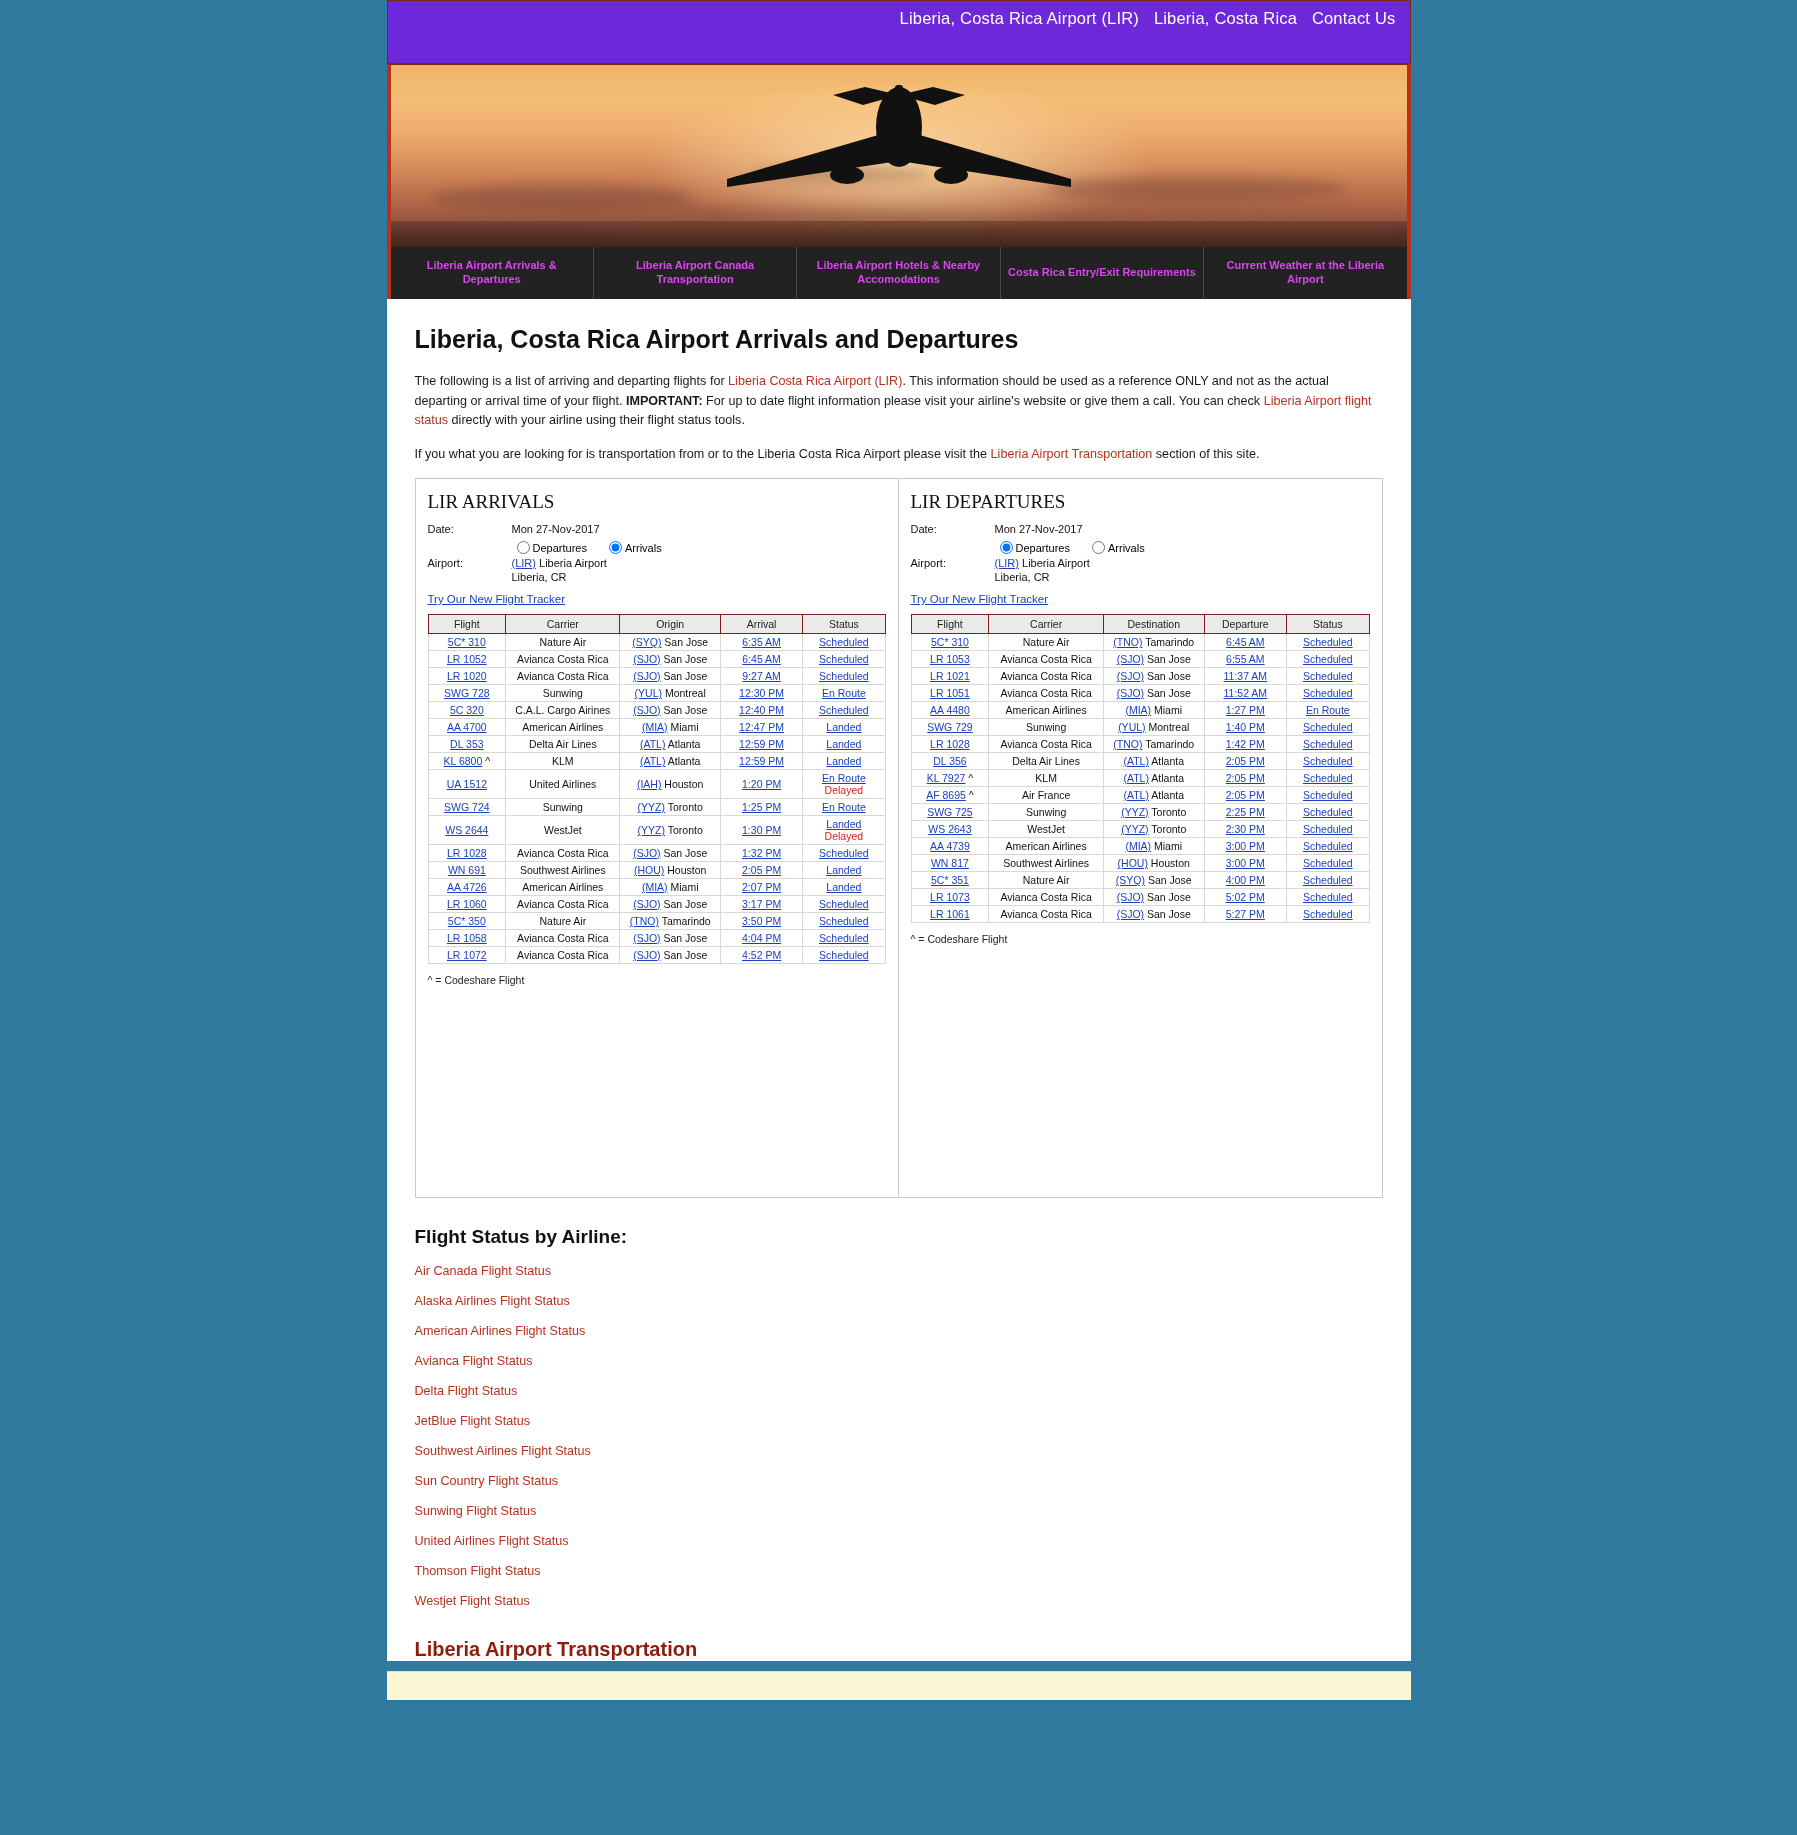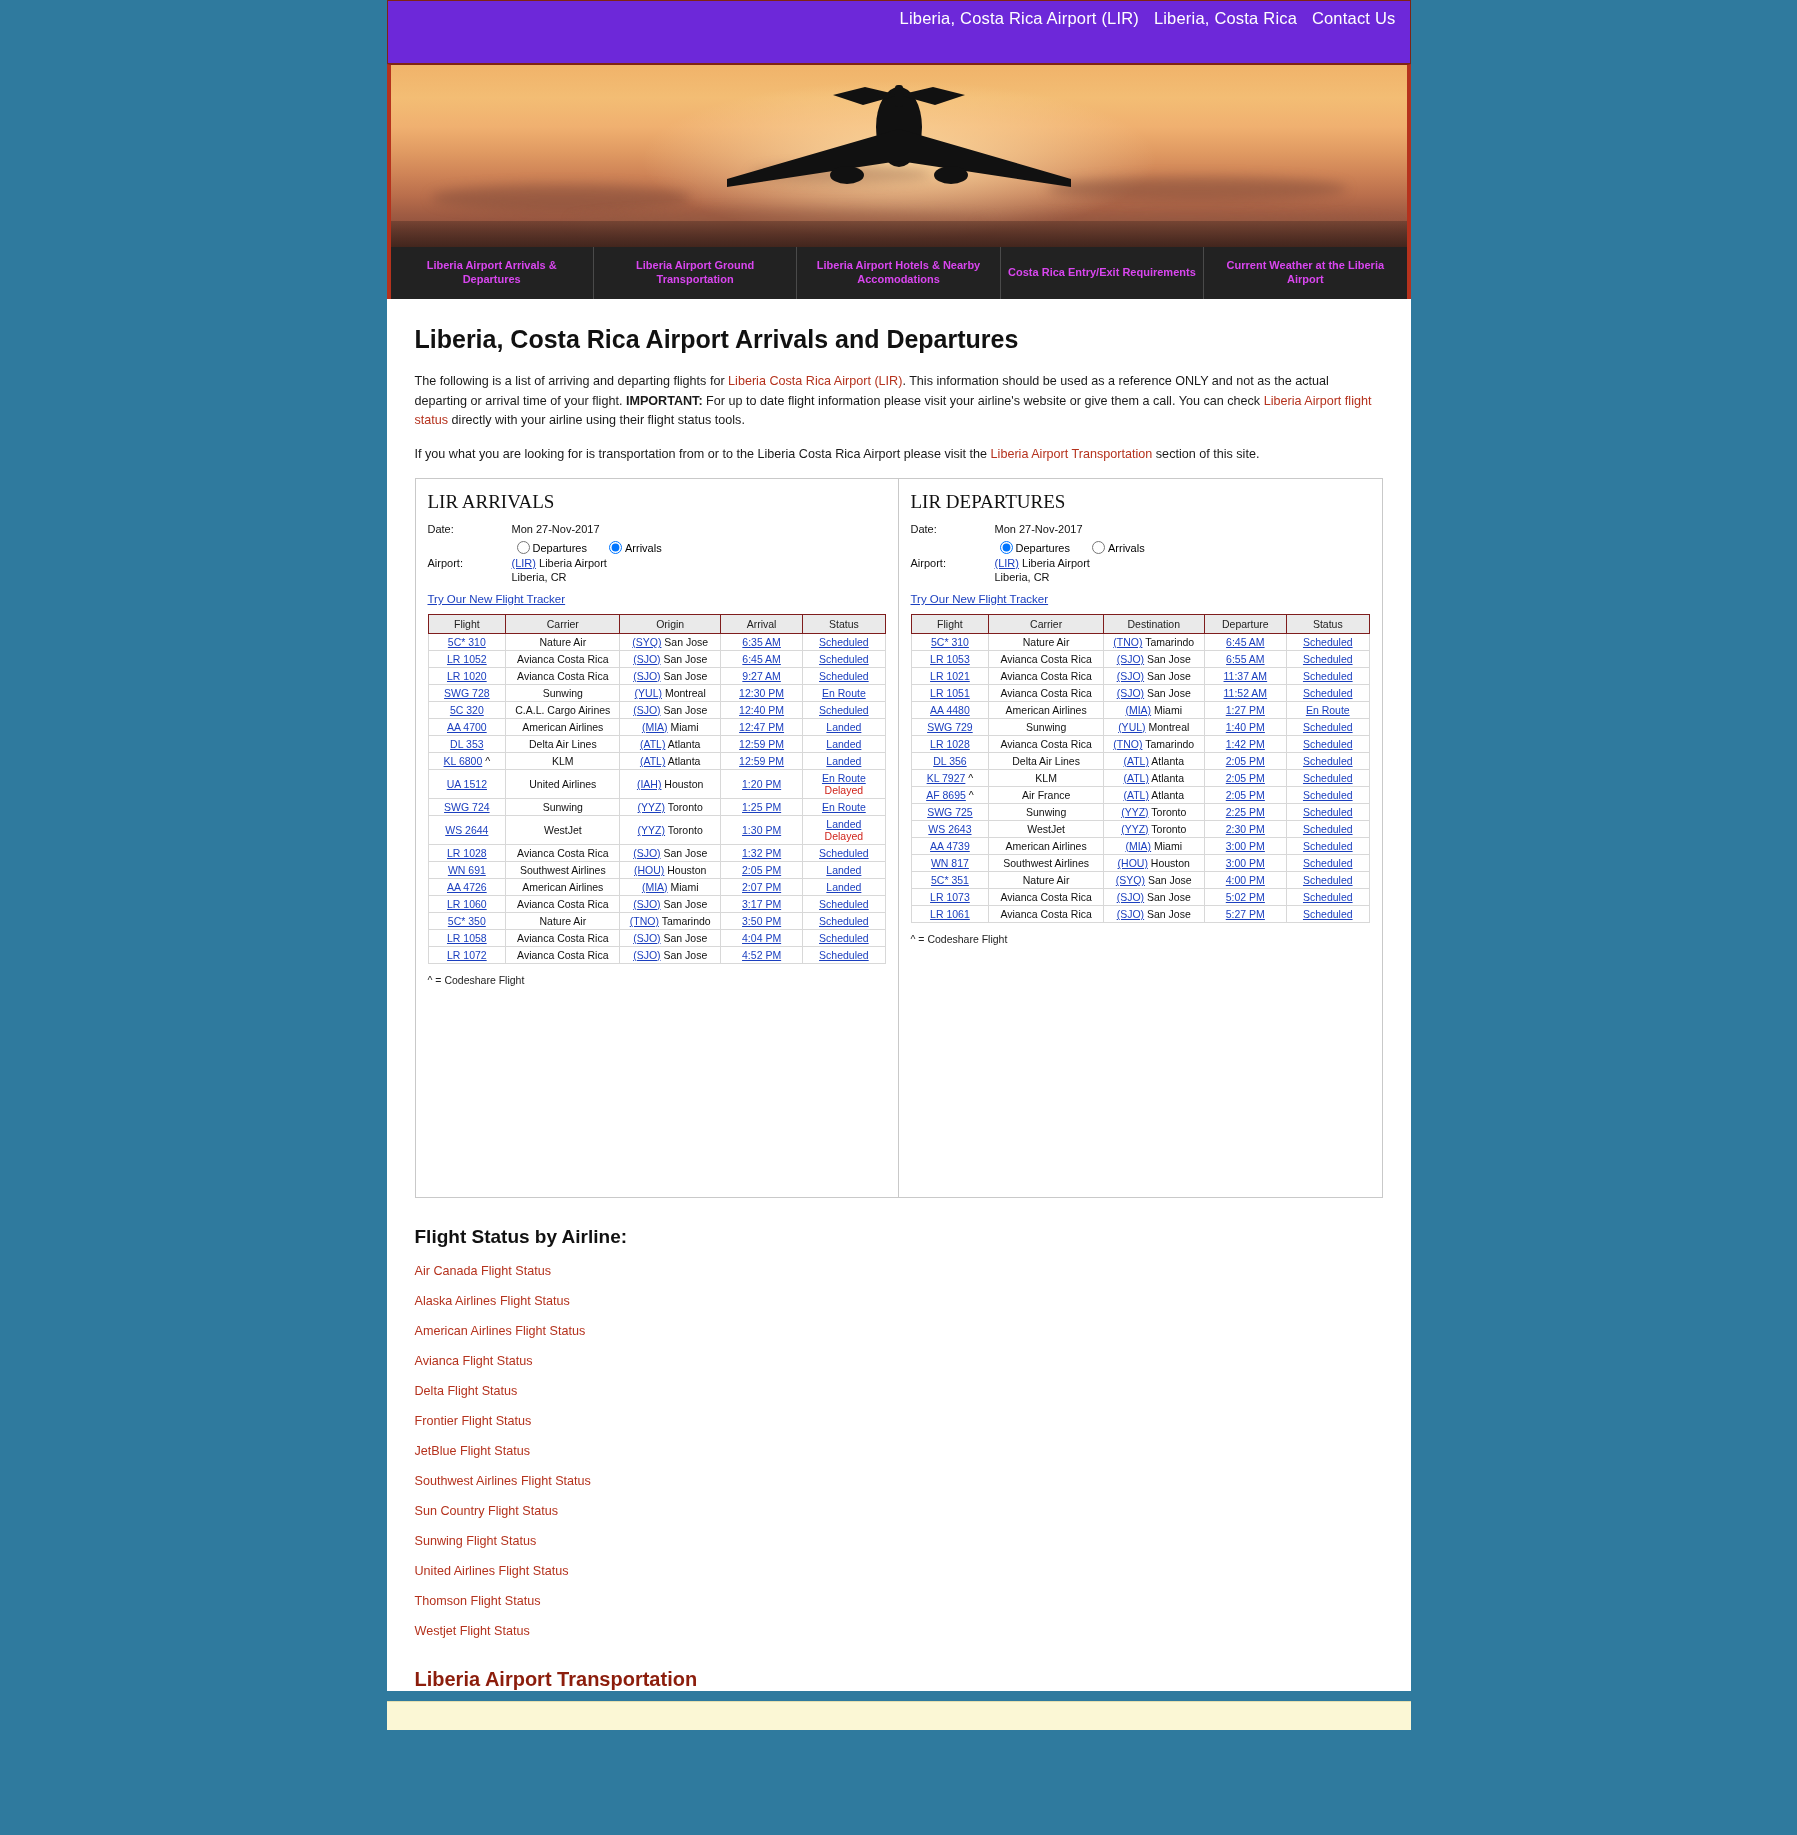--- a/index.html
+++ b/index.html
@@ -238,21 +238,21 @@
         <path d="M180 12 L146 4 L114 12 L144 22 Z"></path>
         <ellipse cx="128" cy="92" rx="17" ry="9"></ellipse>
         <ellipse cx="232" cy="92" rx="17" ry="9"></ellipse>
         <rect x="176" y="2" width="8" height="22" rx="3"></rect>
       </g>
     </svg>
   </div>
 
   <div class="nav">
     <div class="nav-item">Liberia Airport Arrivals &amp; Departures</div>
-    <div class="nav-item">Liberia Airport Ground Transportation</div>
+    <div class="nav-item">Liberia Airport Canada Transportation</div>
     <div class="nav-item">Liberia Airport Hotels &amp; Nearby Accomodations</div>
     <div class="nav-item">Costa Rica Entry/Exit Requirements</div>
     <div class="nav-item">Current Weather at the Liberia Airport</div>
   </div>
 
   <div class="content">
     <h1 class="page-title">Liberia, Costa Rica Airport Arrivals and Departures</h1>
 
     <p class="intro">
       <span>The following is a list of arriving and departing flights for </span><a class="redlink">Liberia Costa Rica Airport (LIR)</a><span>. This information should be used as a reference ONLY and not as the actual departing or arrival time of your flight. </span><b>IMPORTANT:</b><span> For up to date flight information please visit your airline's website or give them a call. You can check </span><a class="redlink">Liberia Airport flight status</a><span> directly with your airline using their flight status tools.</span>
@@ -585,21 +585,20 @@
 
     </div>
 
     <h2 class="section-title">Flight Status by Airline:</h2>
     <div class="airline-list" id="airline-list">
         <a>Air Canada Flight Status</a>
         <a>Alaska Airlines Flight Status</a>
         <a>American Airlines Flight Status</a>
         <a>Avianca Flight Status</a>
         <a>Delta Flight Status</a>
-        <a>Frontier Flight Status</a>
         <a>JetBlue Flight Status</a>
         <a>Southwest Airlines Flight Status</a>
         <a>Sun Country Flight Status</a>
         <a>Sunwing Flight Status</a>
         <a>United Airlines Flight Status</a>
         <a>Thomson Flight Status</a>
         <a>Westjet Flight Status</a>
       </div>
 
     <h2 class="transport-title">Liberia Airport Transportation</h2>

